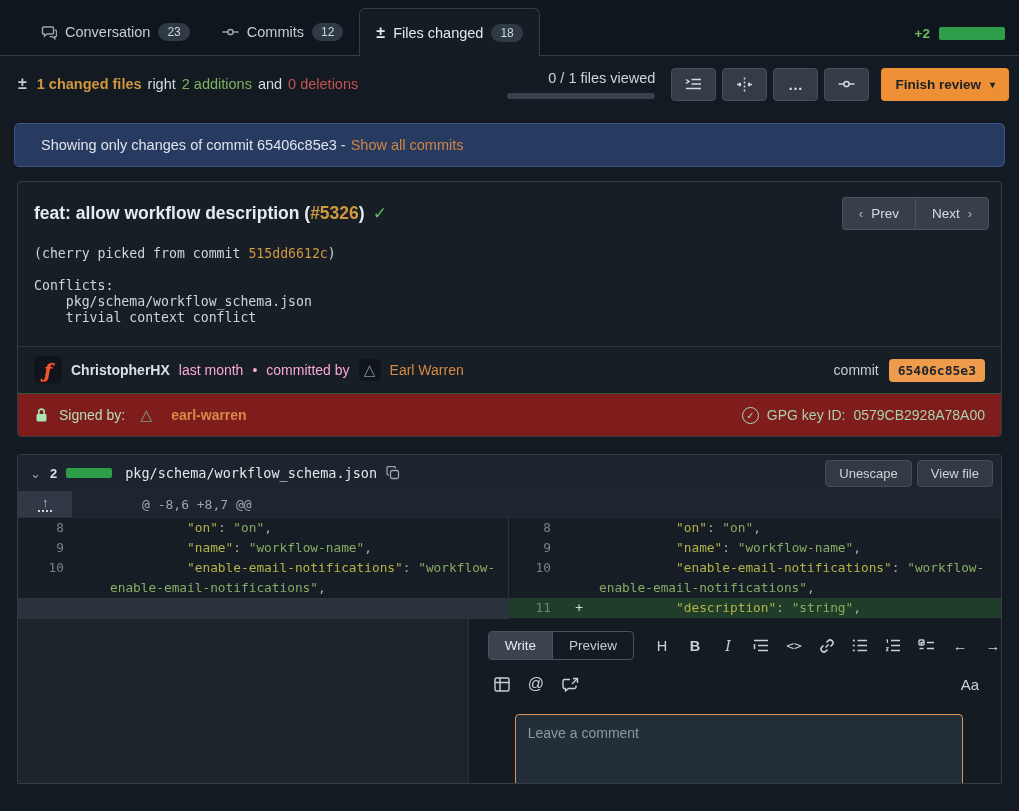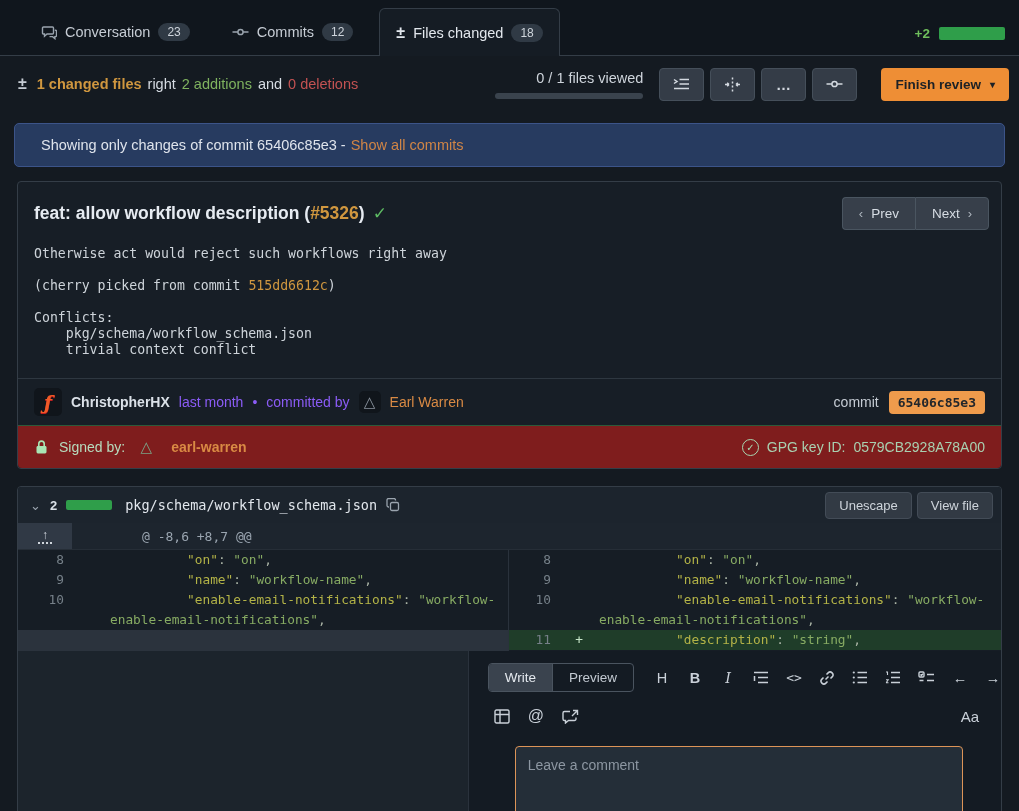--- a/index.html
+++ b/index.html
@@ -7,21 +7,21 @@
   body {
     background:#141a21; color:#d6dce3;
     font-family:"Liberation Sans", sans-serif; font-size:14px;
     position:relative;
   }
   .mono { font-family:"DejaVu Sans Mono", monospace; }
 
   
   .tabbar { height:56px; background:#10161d; border-bottom:1px solid #343d47;
     display:flex; align-items:flex-end; padding-left:25px; }
-  .tabbar-inner { display:flex; align-items:flex-end; flex:1;gap:10px; }
+  .tabbar-inner { display:flex; align-items:flex-end; flex:1; }
   .tab { display:flex; align-items:center; gap:8px; padding:0 16px; height:46px;
     color:#c6ccd4; font-size:14.5px; cursor:pointer; }
   .tab.active { background:#151c24; border:1px solid #343d47; border-bottom:none;
     border-radius:6px 6px 0 0; height:48px; margin-bottom:-1px; }
   .tab .cnt { background:#303a45; color:#cfd5dc; font-size:12px; padding:2px 9px;
     border-radius:10px; }
   .tab .ticon { color:#9aa4ae; display:inline-flex; }
   .tab.active .ticon, .tab.active { color:#e2e7ed; }
   .topstat { margin-left:auto; display:flex; align-items:center; gap:9px;
     padding-right:14px; margin-bottom:14px; }
@@ -36,21 +36,21 @@
   .c-green  { color:#7fb35f; }
   .c-red    { color:#c35252; }
   .c-plain  { color:#d6dce3; }
   .ds-right { margin-left:auto; display:flex; align-items:center; gap:6px; }
   .viewed { display:flex; flex-direction:column; align-items:flex-end; margin-right:10px; }
   .viewed .vlabel { color:#ced4db; font-size:14.5px; }
   .viewed .vbar { width:148px; height:6px; background:#3a434d; border-radius:3px; margin-top:7px; }
   .icon-btn { width:45px; height:33px; background:#343c47; border:1px solid #454f5a;
     border-radius:4px; display:flex; align-items:center; justify-content:center;
     color:#d3d9e0; cursor:pointer; font-size:15px; }
-  .finish-btn { height:33px; margin-left:18px; padding:0 14px; border-radius:4px;
+  .finish-btn { height:33px; margin-left:6px; padding:0 14px; border-radius:4px;
     background:#ee8e35; color:#1c2126; font-weight:700; font-size:13.5px;
     display:flex; align-items:center; gap:9px; cursor:pointer; border:none; }
   .finish-btn .caret { font-size:10px; }
 
   
   .banner { margin:11px 14px 0; height:44px; background:#273b60; border:1px solid #3c5489;
     border-radius:5px; display:flex; align-items:center; padding-left:26px; font-size:14.5px;
     color:#dfe4ec; gap:5px; }
   .banner a { color:#d08546; text-decoration:none; cursor:pointer; }
 
@@ -77,21 +77,21 @@
   .author-row { border-top:1px solid #2e3740; padding:9px 16px; display:flex;
     align-items:center; gap:9px; font-size:14px; }
   .avatar { width:28px; height:28px; border-radius:5px; background:#10151b;
     display:flex; align-items:center; justify-content:center; cursor:pointer; }
   .avatar.small { width:22px; height:22px; }
   .avatar .fglyph { color:#f05a28; font-weight:700; font-size:19px;
     font-family:"DejaVu Serif", serif; font-style:italic;
     text-shadow:0 1px 0 #c21f1f; }
   .avatar .tri { color:#8a939e; font-size:15px; }
   .author-row .uname { font-weight:700; color:#dbe1e8; cursor:pointer; }
-  .author-row .muted { color:#8b5cf6; }
+  .author-row .muted { color:#f9a8d4; }
   .author-row .committer { font-weight:400; color:#d98a44; cursor:pointer; }
   .author-row .right { margin-left:auto; display:flex; align-items:center; gap:10px; }
   .sha-badge { background:#ef9b4c; color:#22262b; font-weight:700; font-size:13px;
     padding:4px 9px; border-radius:4px; cursor:pointer; }
   .signed-row { background:#7f1d1d; border-top:1px solid #2c5a3a; padding:10px 16px;
     border-radius:0 0 4px 4px; display:flex; align-items:center; font-size:14px; }
   .signed-row .sleft { display:flex; align-items:center; gap:10px; color:#b7dcbe; }
   .signed-row .signer { color:#d98a44; font-weight:700; cursor:pointer; margin-left:4px; }
   .signed-row .sright { margin-left:auto; display:flex; align-items:center; gap:8px;
     color:#a9d0b0; }
@@ -258,21 +258,20 @@
         <span class="chev">‹</span>
         <span>Prev</span>
       </div>
       <div class="pbtn">
         <span>Next</span>
         <span class="chev">›</span>
       </div>
     </div>
   </div>
   <div class="cb-body mono">
-    <p>Otherwise act would reject such workflows right away</p>
     <p><span>(cherry picked from commit </span><a>515dd6612c</a><span>)</span></p>
     <p>Conflicts:
     pkg/schema/workflow_schema.json
     trivial context conflict</p>
   </div>
   <div class="author-row">
     <span class="avatar">
         <span class="fglyph">ƒ</span>
       </span>
     <span class="uname">ChristopherHX</span>

